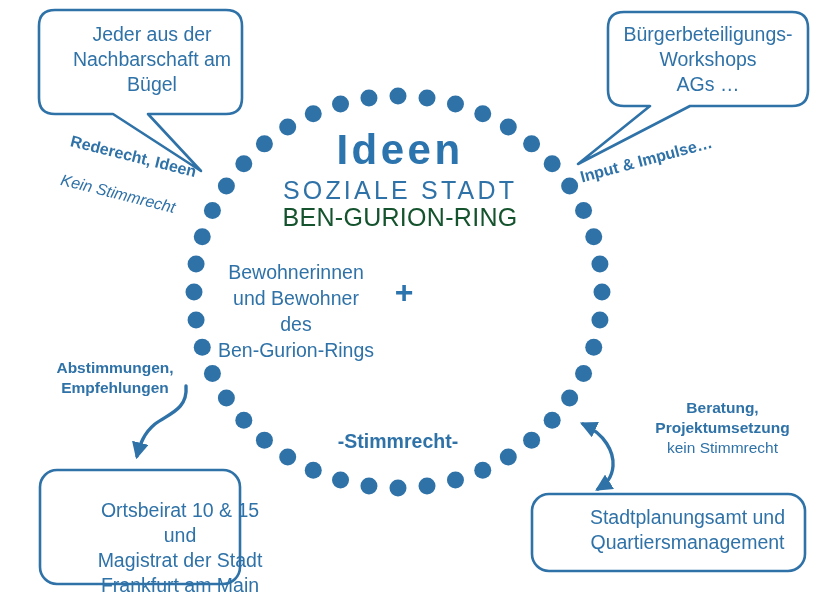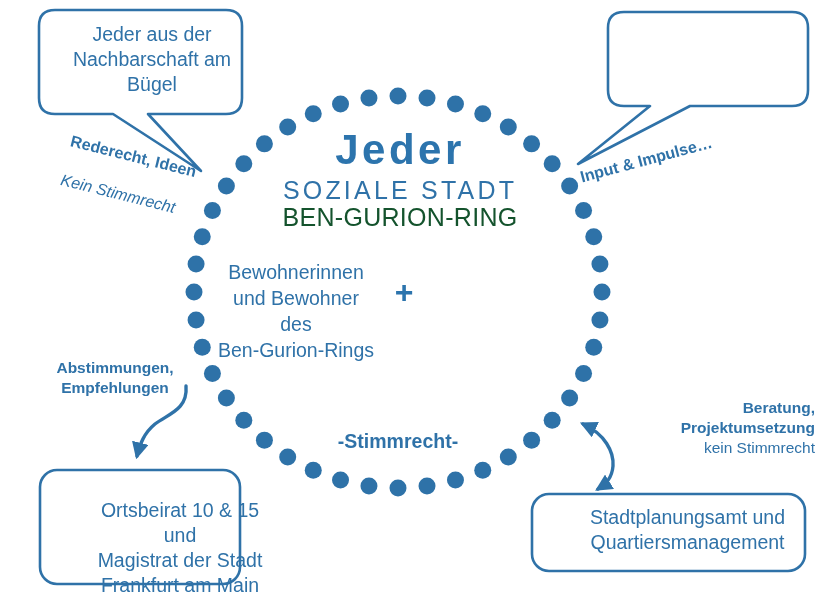--- a/index.html
+++ b/index.html
@@ -148,21 +148,21 @@
     text-align: center;
     color: #2f72a8;
   }
   #cap-bottomright {
     position: absolute;
     left: 630px;
     top: 398px;
     width: 185px;
     font-size: 15.5px;
     line-height: 1.3;
-    text-align: right;
+    text-align: center;
     color: #2f72a8;
   }
   #cap-bottomright .b { font-weight: bold; display:block; }
   #cap-bottomright .n { font-weight: 400; display:block; }
 </style>
 </head>
 <body>
 
 <div id="canvas">
 
@@ -237,20 +237,23 @@
 
     <path d="M 186,386 C 188,410 168,414 155,424 C 144,433 140,444 137,456" fill="none" stroke="#2f72a8" stroke-width="3.4" stroke-linecap="round" marker-end="url(#arrowhead)"></path>
 
     <path d="M 583,424 C 605,434 614,452 613,466 C 612,478 606,484 598,489" fill="none" stroke="#2f72a8" stroke-width="3.4" stroke-linecap="round" marker-start="url(#arrowhead-start)" marker-end="url(#arrowhead)"></path>
   </svg>
 
   <div class="txt bubble-text" style="left:40px; top:22px; width:224px;">Jeder aus der
 Nachbarschaft am
 Bügel</div>
 
+  <div class="txt bubble-text" style="left:608px; top:22px; width:200px;">Bürgerbeteiligungs-
+Workshops
+AGs …</div>
 
   <div class="txt box-text" style="left:41px; top:498px; width:198px;padding-left:40px;">Ortsbeirat 10 &amp; 15
 und
 Magistrat der Stadt
 Frankfurt am Main</div>
 
   <div class="txt box-text" style="left:533px; top:505px; width:271px;padding-left:19px;">Stadtplanungsamt und
 Quartiersmanagement</div>
 
   <div class="rot-cap" id="cap-topleft">
@@ -262,21 +265,21 @@
 
   <div id="cap-bottomleft" style="white-space:pre-line;">Abstimmungen,
 Empfehlungen</div>
 
   <div id="cap-bottomright">
     <span class="b" style="white-space:pre-line;">Beratung,
 Projektumsetzung</span>
     <span class="n">kein Stimmrecht</span>
   </div>
 
-  <div id="title-main">Jeder</div>
+  <div id="title-main">Ideen</div>
   <div id="title-sub1">SOZIALE STADT</div>
   <div id="title-sub2">BEN-GURION-RING</div>
 
   <div class="txt col-text" id="col-left">Bewohnerinnen
 und Bewohner
 des
 Ben-Gurion-Rings</div>
   <div id="plus-sign">+</div>
 
   <div id="stimmrecht">-Stimmrecht-</div>

